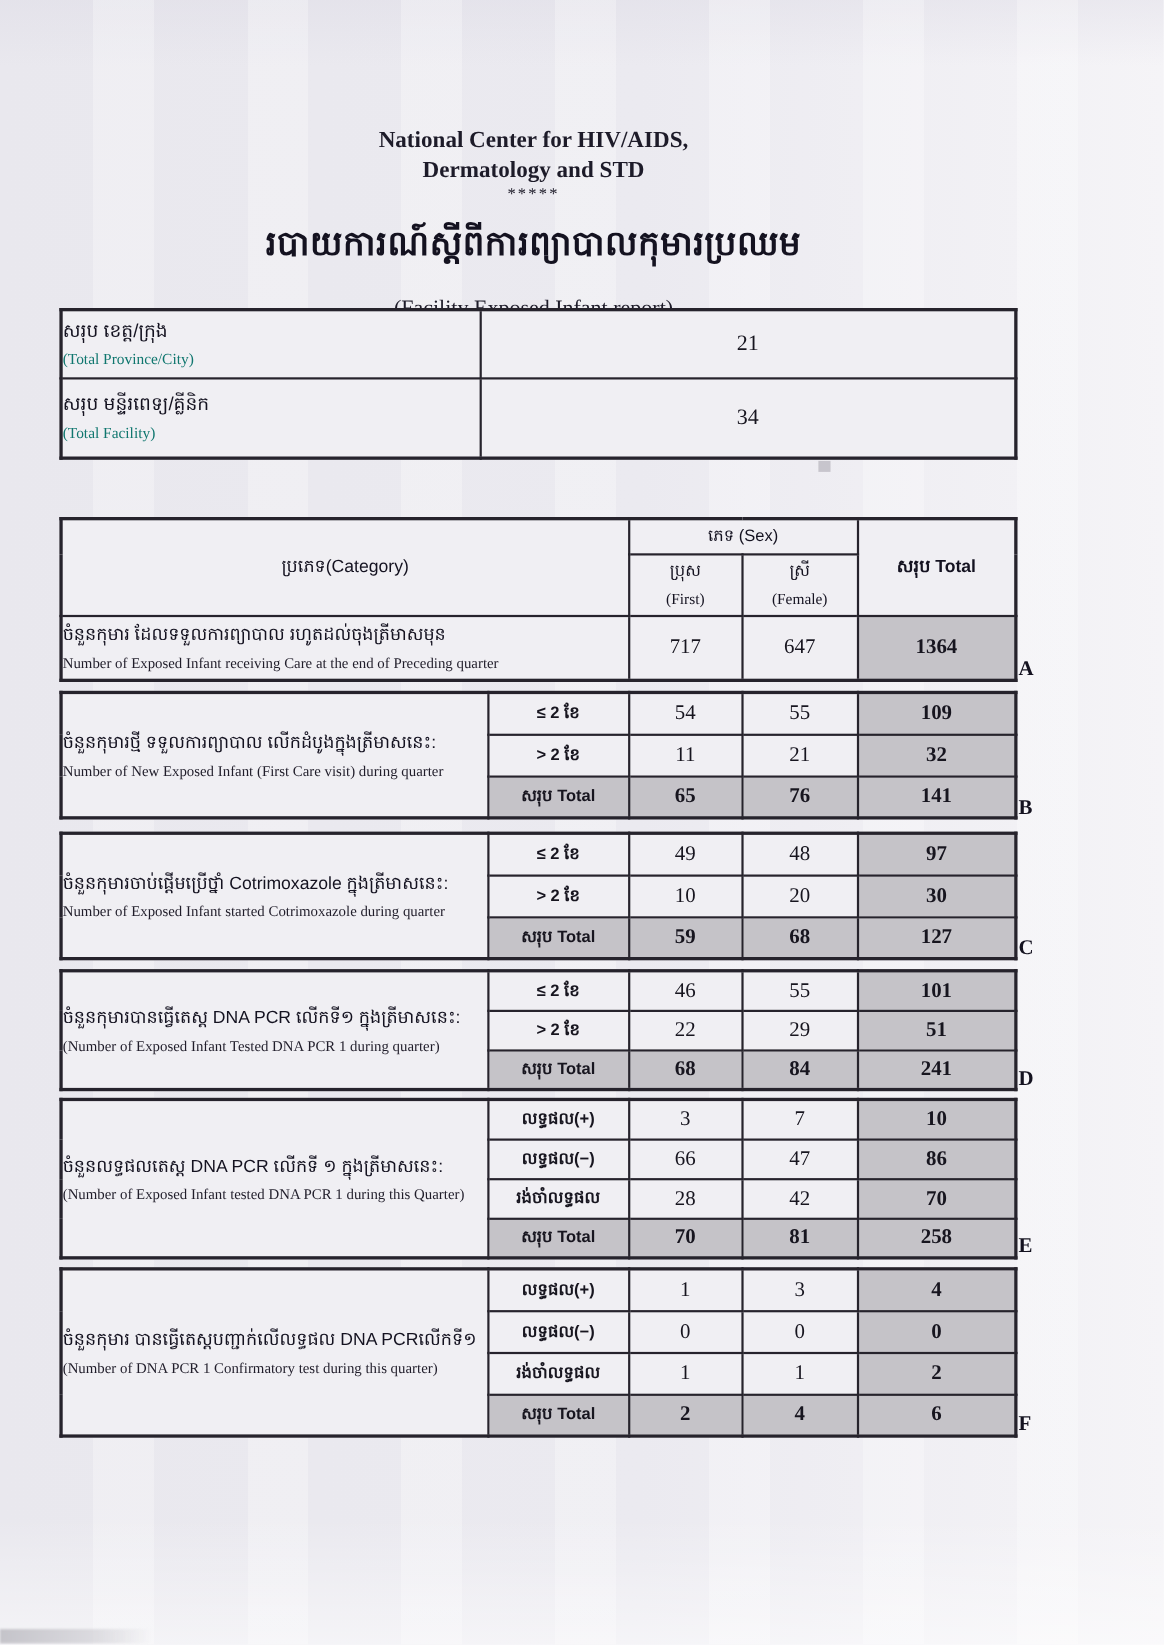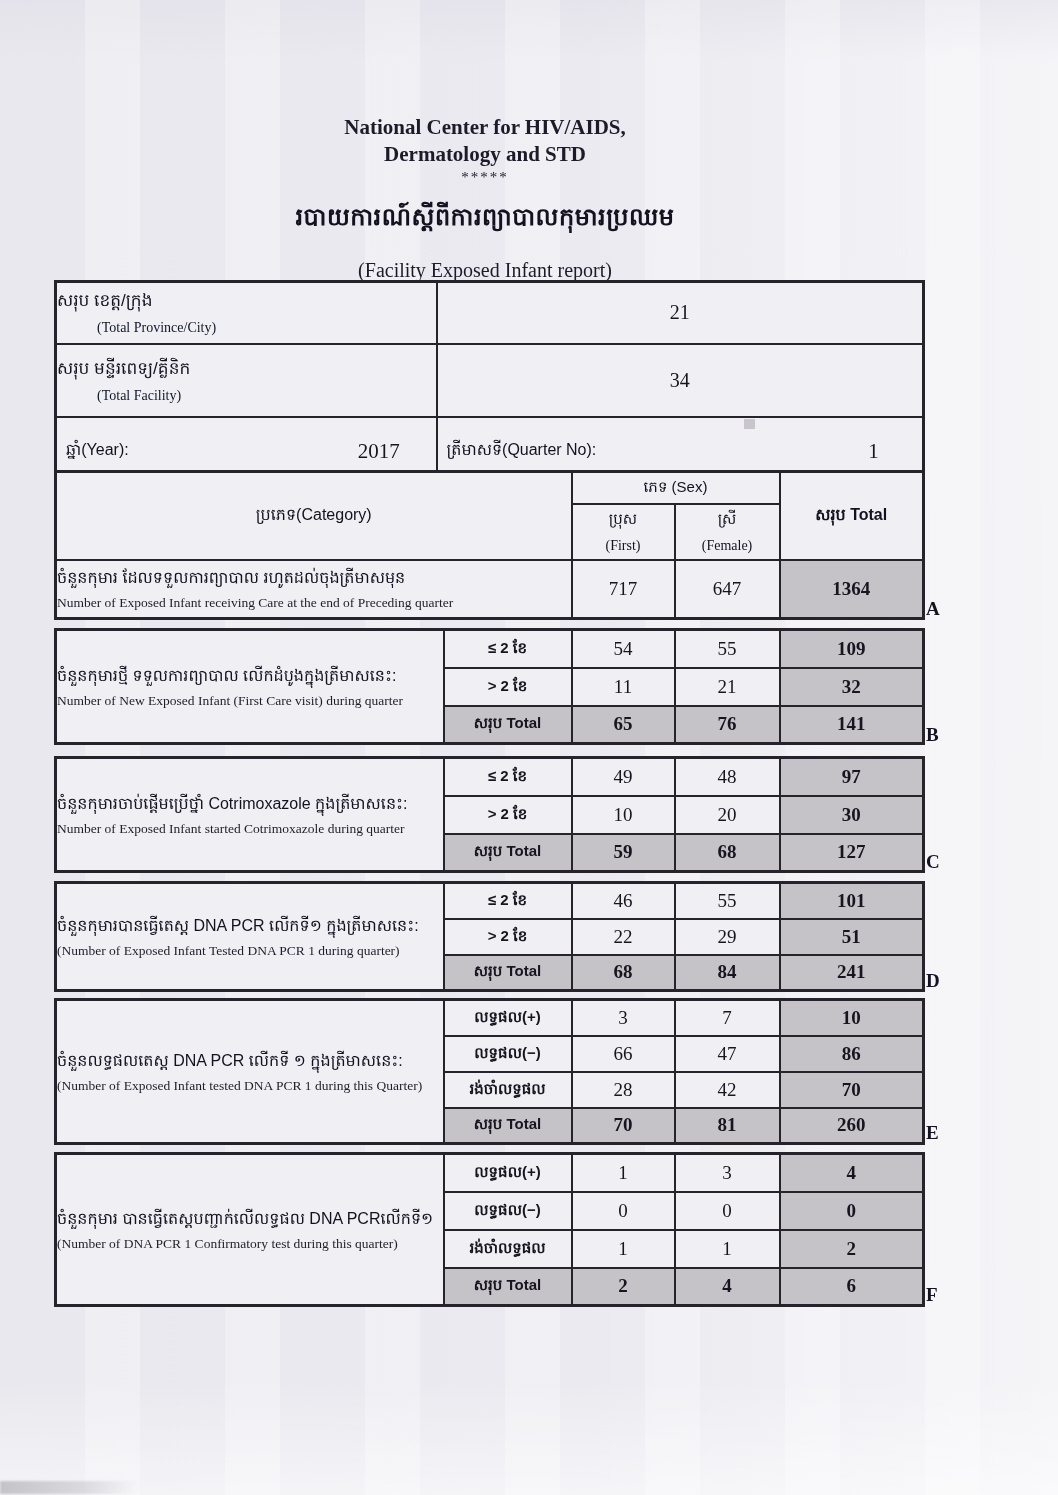--- a/index.html
+++ b/index.html
@@ -10,21 +10,21 @@
   }
   body::before{
     content:"";position:absolute;inset:0;pointer-events:none;
     background:
       repeating-linear-gradient(90deg,rgba(255,255,255,0) 0 85px,rgba(255,255,255,.28) 85px 140px),
       linear-gradient(180deg,rgba(222,220,230,.45) 0,rgba(255,255,255,0) 60px,rgba(255,255,255,0) 1380px,rgba(255,255,255,.5) 1495px);
   }
   .hdr-block{position:absolute;left:10px;top:84px;width:950px;text-align:center;margin-top:30px;}
   .org{font-family:"Liberation Serif",serif;font-weight:bold;font-size:21px;line-height:1.28;color:#1d1b29;}
   .stars{font-family:"Liberation Serif",serif;font-size:15px;letter-spacing:2px;color:#1d1b29;margin-top:1px;}
-  .km-title{font-size:24px;font-weight:bold;color:#141220;margin-top:16px;letter-spacing:.5px;}
+  .km-title{font-size:31px;font-weight:bold;color:#141220;margin-top:16px;letter-spacing:.5px;}
   .en-title{font-family:"Liberation Serif",serif;font-size:20px;color:#1d1b29;margin-top:22px;}
 
   table.sheet{border-collapse:collapse;table-layout:fixed;position:absolute;left:54px;width:868px;background:#f0eff3;}
   table.sheet{border:3px solid #26232c;}
   .sheet td{border:2px solid #26232c;padding:0;vertical-align:middle;overflow:hidden;}
 
   .cat{padding:5px 10px;}
   .cat .km{font-size:16px;line-height:1.55;color:#141220;}
   .cat .en{font-family:"Liberation Serif",serif;font-size:13.5px;line-height:1.2;color:#201d2a;margin-top:4px;}
   .num{font-family:"Liberation Serif",serif;font-size:19px;text-align:center;color:#17151f;}
@@ -33,21 +33,21 @@
   .b{font-weight:bold;}
 
   .hdr-cat{text-align:center;font-size:16px;color:#141220;}
   .hdr-sex{text-align:center;font-size:15px;color:#141220;}
   .hdr-mf{text-align:center;font-size:15px;color:#141220;}
   .hdr-mf .l2{font-family:"Liberation Serif",serif;font-size:14px;margin-top:7px;}
   .hdr-total{text-align:center;font-size:16px;font-weight:bold;color:#141220;}
 
   .sumcell{padding:6px 10px;}
   .sumcell .km{font-size:17px;color:#141220;}
-  .sumcell .en{font-family:"Liberation Serif",serif;font-size:14px;color:#0f172a;margin-top:6px;padding-left:40px;}
+  .sumcell .en{font-family:"Liberation Serif",serif;font-size:14px;color:#0f766e;margin-top:6px;}
   .sumval{font-family:"Liberation Serif",serif;font-size:20px;text-align:center;color:#17151f;}
   .yq{position:relative;height:100%;}
   .yq .lbl{position:absolute;left:9px;top:50%;transform:translateY(-50%);font-size:16px;color:#141220;}
   .yq .val{position:absolute;top:50%;transform:translate(-50%,-50%);font-family:"Liberation Serif",serif;font-size:21px;color:#17151f;}
 
   .marker{position:absolute;left:926px;font-family:"Liberation Serif",serif;font-weight:bold;font-size:19px;color:#141220;}
 
   .smudge-bottom{position:absolute;left:0;top:1481px;width:138px;height:13px;opacity:.5;filter:blur(1px);
     background:linear-gradient(90deg,#96959d 0%,#c6c5cb 65%,rgba(198,197,203,0) 100%);}
   .dot-artifact{position:absolute;left:744px;top:419px;width:11px;height:10px;background:#b6b4bc;opacity:.7;}
@@ -76,34 +76,20 @@
     </td>
     <td class="sumval">21</td>
   </tr>
   <tr style="height:73px">
     <td class="sumcell">
       <div class="km">សរុប មន្ទីរពេទ្យ/គ្លីនិក</div>
       <div class="en">(Total Facility)</div>
     </td>
     <td class="sumval">34</td>
   </tr>
-  <tr style="height:70px">
-    <td>
-      <div class="yq">
-        <span class="lbl">ឆ្នាំ(Year):</span>
-        <span class="val" style="left:85%;">2017</span>
-      </div>
-    </td>
-    <td>
-      <div class="yq">
-        <span class="lbl">ត្រីមាសទី(Quarter No):</span>
-        <span class="val" style="left:90%;">1</span>
-      </div>
-    </td>
-  </tr>
 </tbody>
   </table>
 
 <table class="sheet" style="top:470px;">
   <colgroup>
       <col style="width:516px">
       <col style="width:103px">
       <col style="width:105px">
       <col style="width:144px">
     </colgroup>
@@ -265,21 +251,21 @@
   <tr style="height:36px">
     <td class="sub">រង់ចាំលទ្ធផល</td>
     <td class="num">28</td>
     <td class="num">42</td>
     <td class="num gray b">70</td>
   </tr>
   <tr style="height:36px">
     <td class="sub gray">សរុប Total</td>
     <td class="num gray b">70</td>
     <td class="num gray b">81</td>
-    <td class="num gray b">260</td>
+    <td class="num gray b">258</td>
   </tr>
 </tbody>
   </table>
 
 <table class="sheet" style="top:1152px;">
   <colgroup>
       <col style="width:388px">
       <col style="width:128px">
       <col style="width:103px">
       <col style="width:105px">

